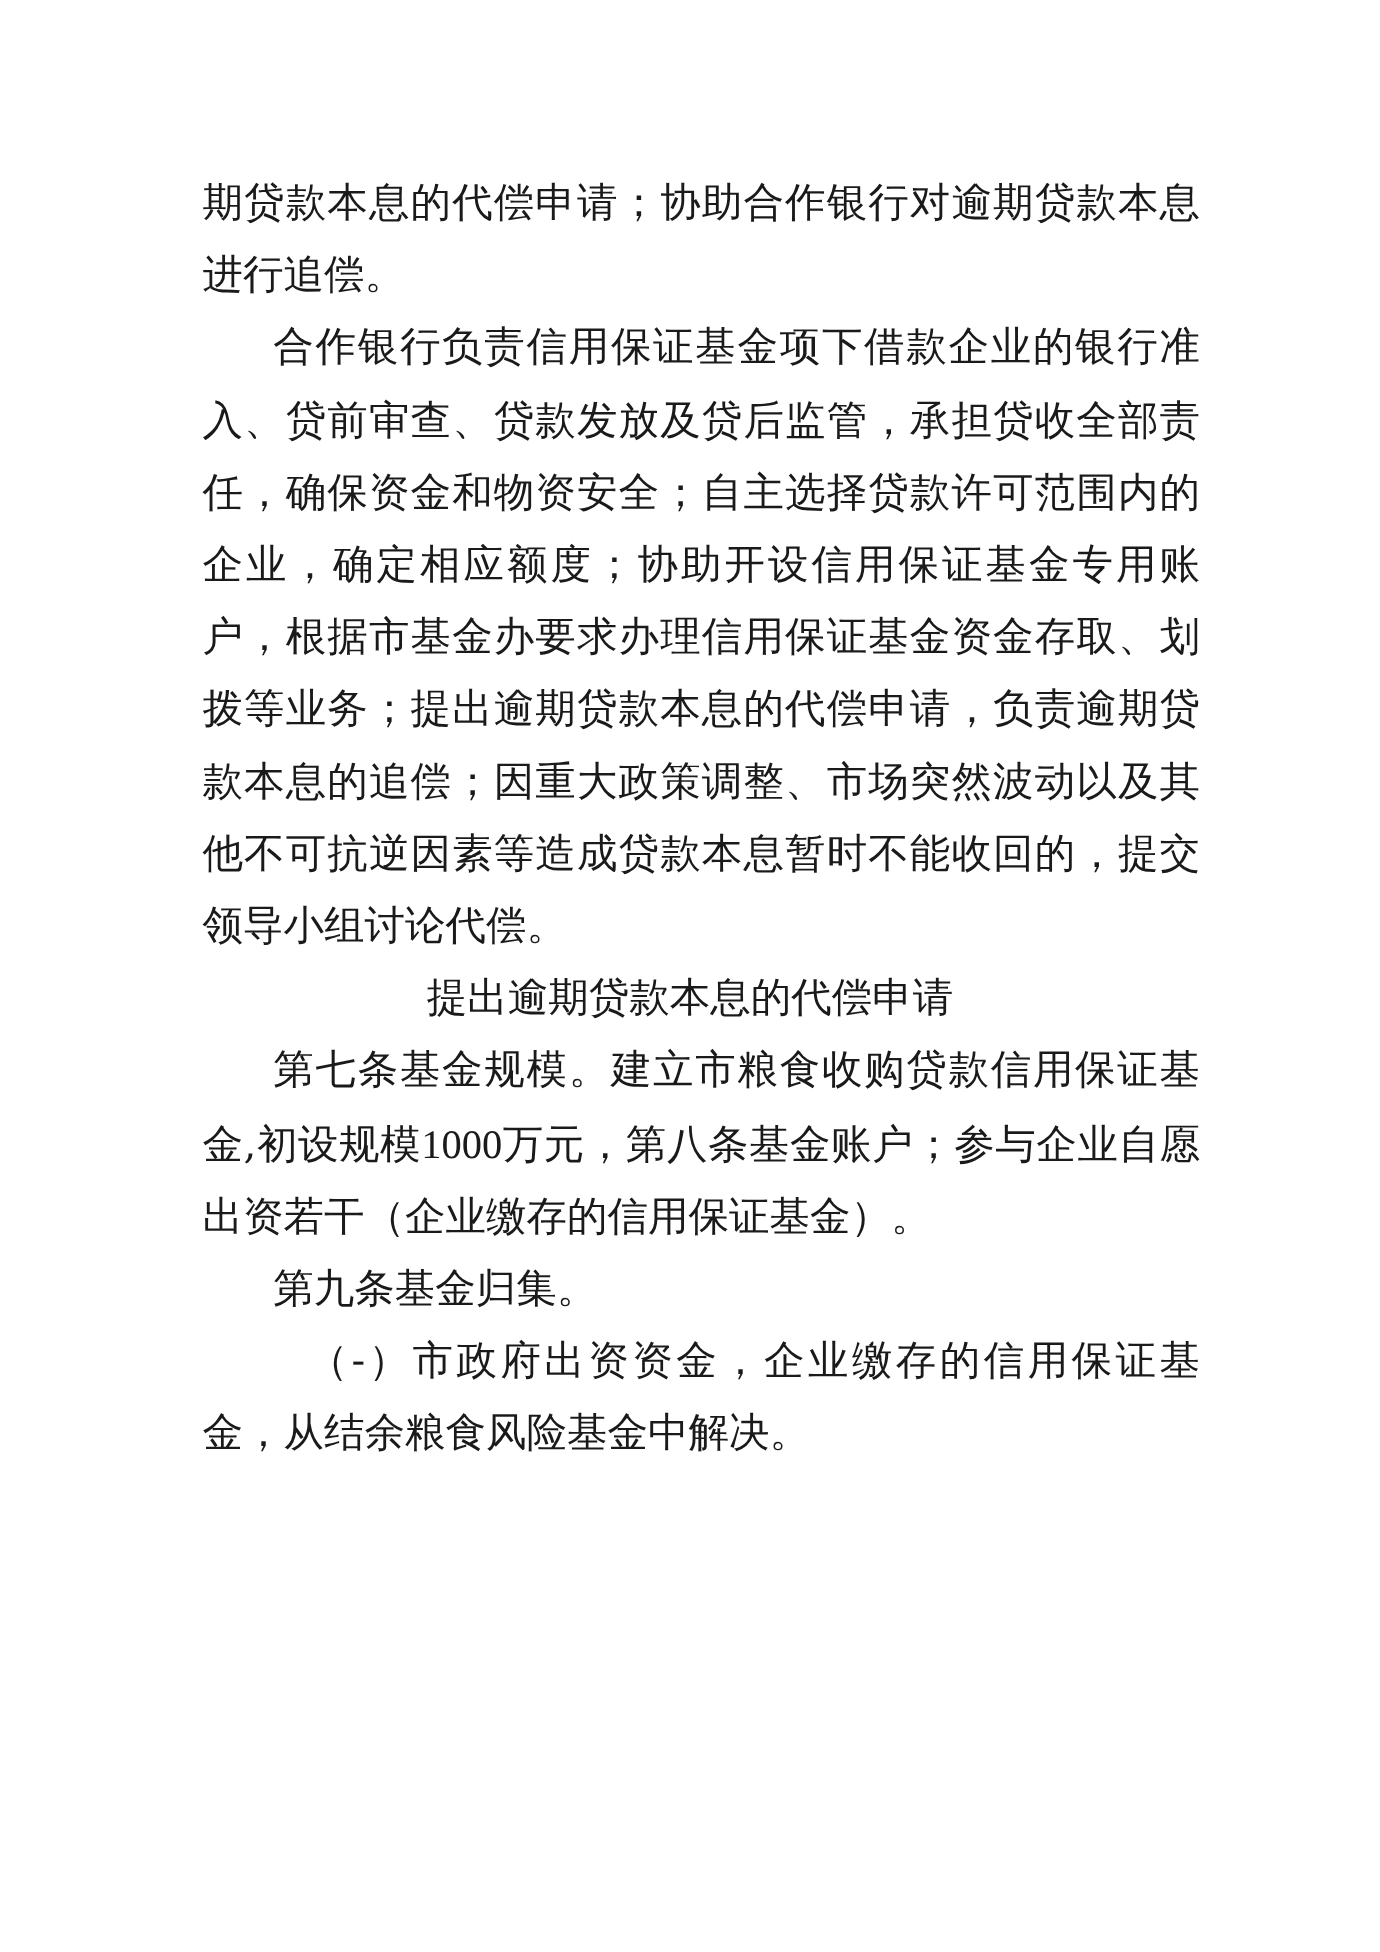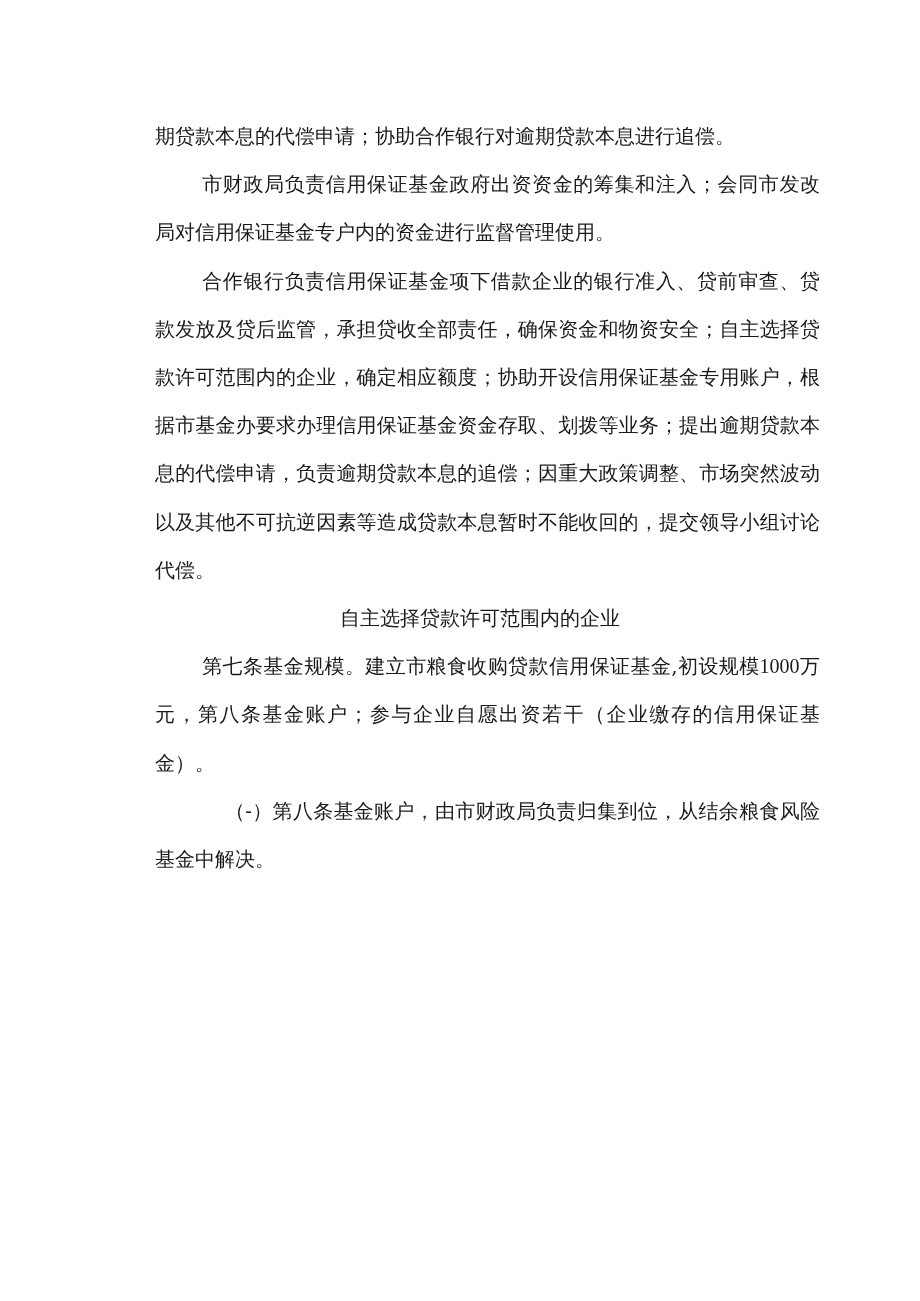--- a/index.html
+++ b/index.html
@@ -3,35 +3,34 @@
 <meta charset="utf-8">
 <style>
   html, body { margin: 0; padding: 0; background: #ffffff; }
   body { width: 920px; height: 1301px; position: relative; overflow: hidden; }
   .page {
     position: absolute; left: 0; top: 0; width: 920px; height: 1301px; background: #ffffff;
   }
   .content {
     position: absolute; left: 135px; top: 112px; width: 665px;
     font-family: "DejaVu Serif", "Liberation Serif", serif;
-    font-size: 20px; line-height: 48.2px; color: #1a1a1a;
+    font-size: 27px; line-height: 48.2px; color: #1a1a1a;
     text-align: justify;
-    margin-left: 20px;
   }
   .para { margin: 0; text-indent: 47.2px; }
   .para.noindent { text-indent: 0; }
   .para.indent3 { text-indent: 70px; }
   .heading { margin: 0; text-align: center; text-indent: 0; width: 650px; }
   .num { font-family: "Liberation Serif", serif; font-weight: normal; }
 </style>
 </head>
 <body>
 
 <div class="page">
   <div class="content">
     <p class="para noindent">期贷款本息的代偿申请；协助合作银行对逾期贷款本息进行追偿。</p>
-    <p class="para">市财政局负责信用保证基金政府出资资金的筹集和注入；会同市发改局对信用保证基金专户内的资金进行监督管理使用。</p>
     <p class="para">合作银行负责信用保证基金项下借款企业的银行准入、贷前审查、贷款发放及贷后监管，承担贷收全部责任，确保资金和物资安全；自主选择贷款许可范围内的企业，确定相应额度；协助开设信用保证基金专用账户，根据市基金办要求办理信用保证基金资金存取、划拨等业务；提出逾期贷款本息的代偿申请，负责逾期贷款本息的追偿；因重大政策调整、市场突然波动以及其他不可抗逆因素等造成贷款本息暂时不能收回的，提交领导小组讨论代偿。</p>
-    <p class="heading">自主选择贷款许可范围内的企业</p>
+    <p class="heading">提出逾期贷款本息的代偿申请</p>
     <p class="para"><span>第七条基金规模。建立市粮食收购贷款信用保证基金,初设规模</span><span class="num">1000</span><span>万元，第八条基金账户；参与企业自愿出资若干（企业缴存的信用保证基金）。</span></p>
-    <p class="para indent3">（-）第八条基金账户，由市财政局负责归集到位，从结余粮食风险基金中解决。</p>
+    <p class="para">第九条基金归集。</p>
+    <p class="para indent3">（-）市政府出资资金，企业缴存的信用保证基金，从结余粮食风险基金中解决。</p>
   </div>
 </div>
 
 </body></html>

